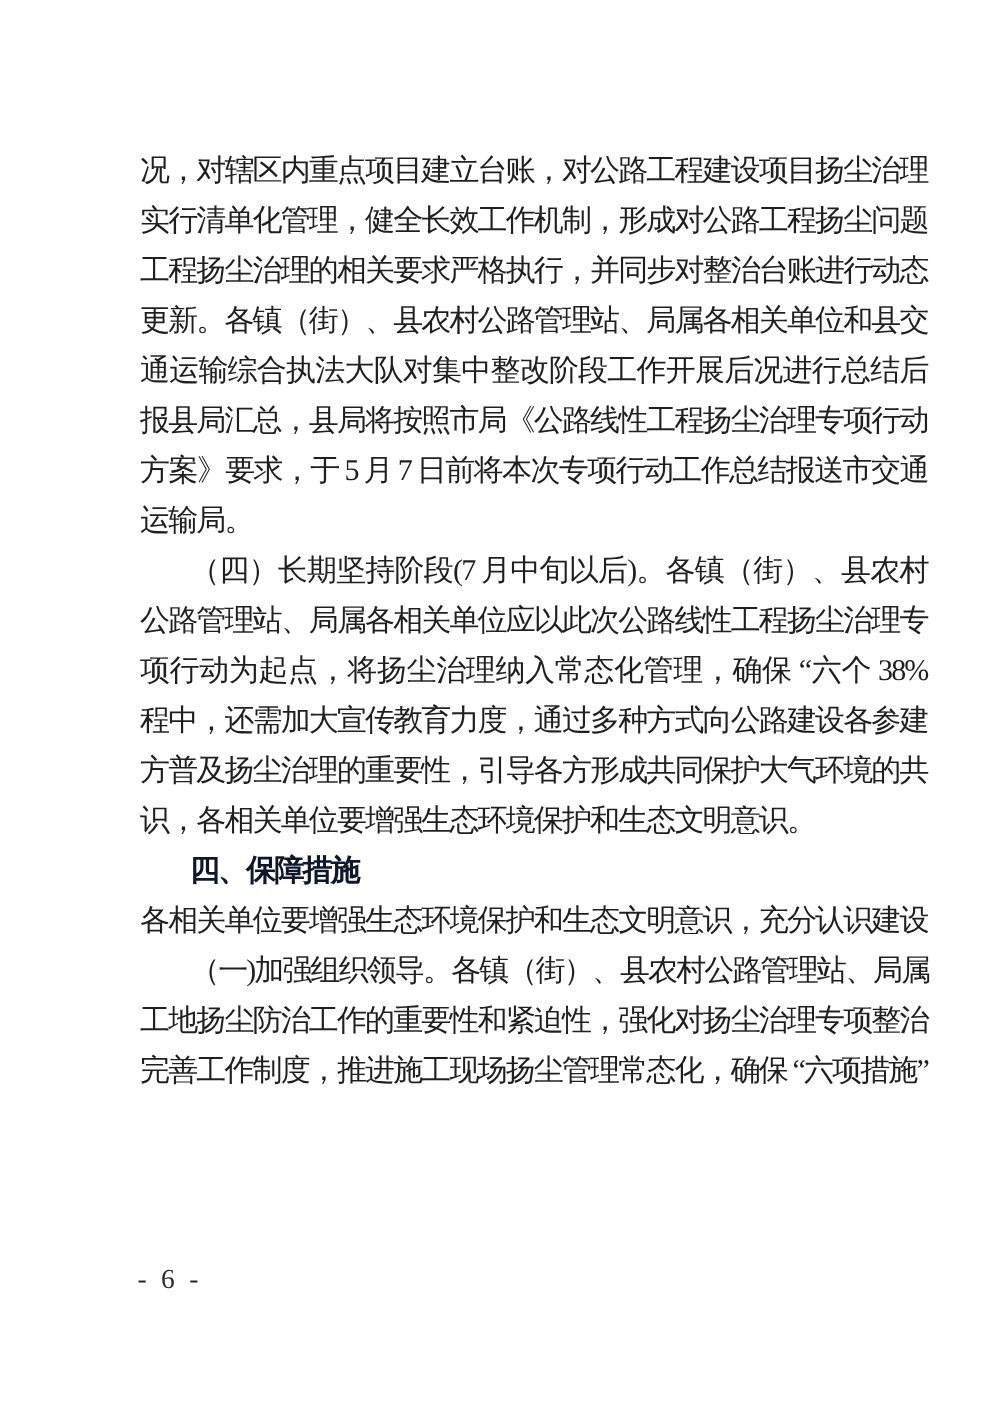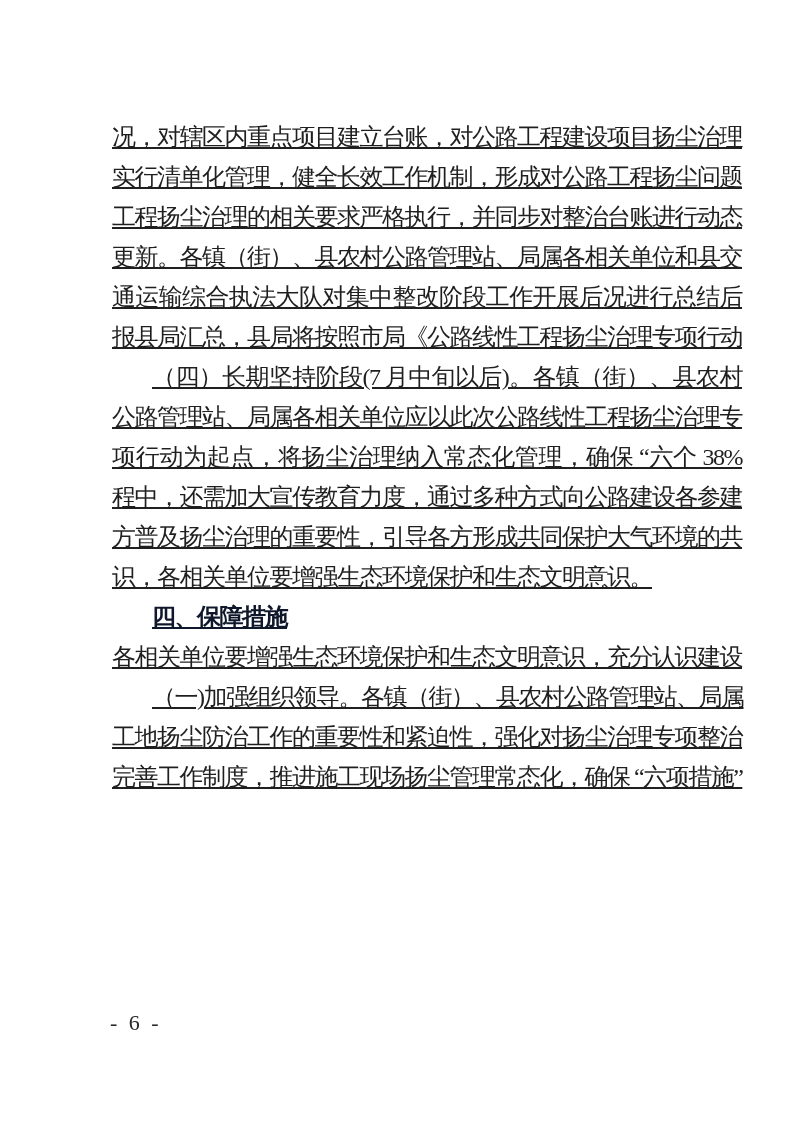--- a/index.html
+++ b/index.html
@@ -24,21 +24,20 @@
   }
   .line {
     font-size: 24px;
     line-height: 40px;
     height: 40px;
     letter-spacing: -1.5px;
     white-space: nowrap;
     text-align: justify;
     text-align-last: justify;
     text-justify: inter-character;
-    text-decoration: underline;
   }
   .line.end {
     text-align: left;
     text-align-last: left;
   }
   .line.indent {
     text-indent: 40px;
   }
   .line.heading {
     font-family: "Liberation Sans", "DejaVu Sans", sans-serif;
@@ -63,20 +62,22 @@
 <div class="page">
   <div class="text-block">
 
     <div>
       <div class="line">况，对辖区内重点项目建立台账，对公路工程建设项目扬尘治理</div>
       <div class="line">实行清单化管理，健全长效工作机制，形成对公路工程扬尘问题</div>
       <div class="line">工程扬尘治理的相关要求严格执行，并同步对整治台账进行动态</div>
       <div class="line">更新。各镇（街）、县农村公路管理站、局属各相关单位和县交</div>
       <div class="line">通运输综合执法大队对集中整改阶段工作开展后况进行总结后</div>
       <div class="line">报县局汇总，县局将按照市局《公路线性工程扬尘治理专项行动</div>
+      <div class="line">方案》要求，于 5 月 7 日前将本次专项行动工作总结报送市交通</div>
+      <div class="line end">运输局。</div>
     </div>
 
     <div>
       <div class="line indent">（四）长期坚持阶段(7 月中旬以后)。各镇（街）、县农村</div>
       <div class="line">公路管理站、局属各相关单位应以此次公路线性工程扬尘治理专</div>
       <div class="line">项行动为起点，将扬尘治理纳入常态化管理，确保 “六个 38%</div>
       <div class="line">程中，还需加大宣传教育力度，通过多种方式向公路建设各参建</div>
       <div class="line">方普及扬尘治理的重要性，引导各方形成共同保护大气环境的共</div>
       <div class="line end">识，各相关单位要增强生态环境保护和生态文明意识。</div>
     </div>

